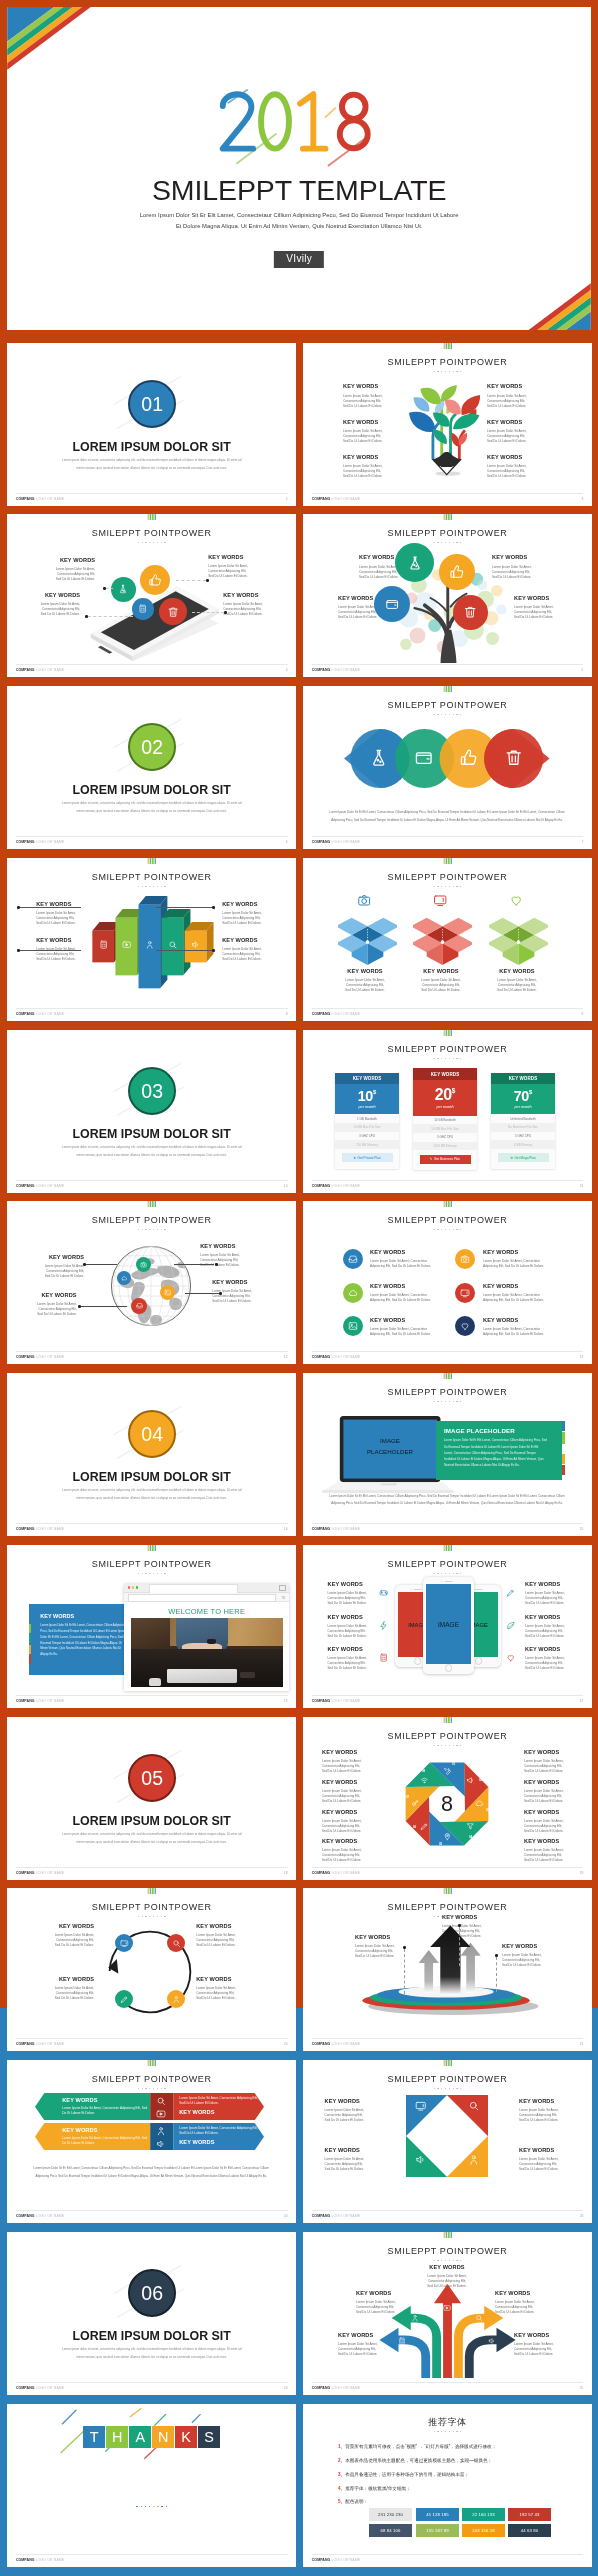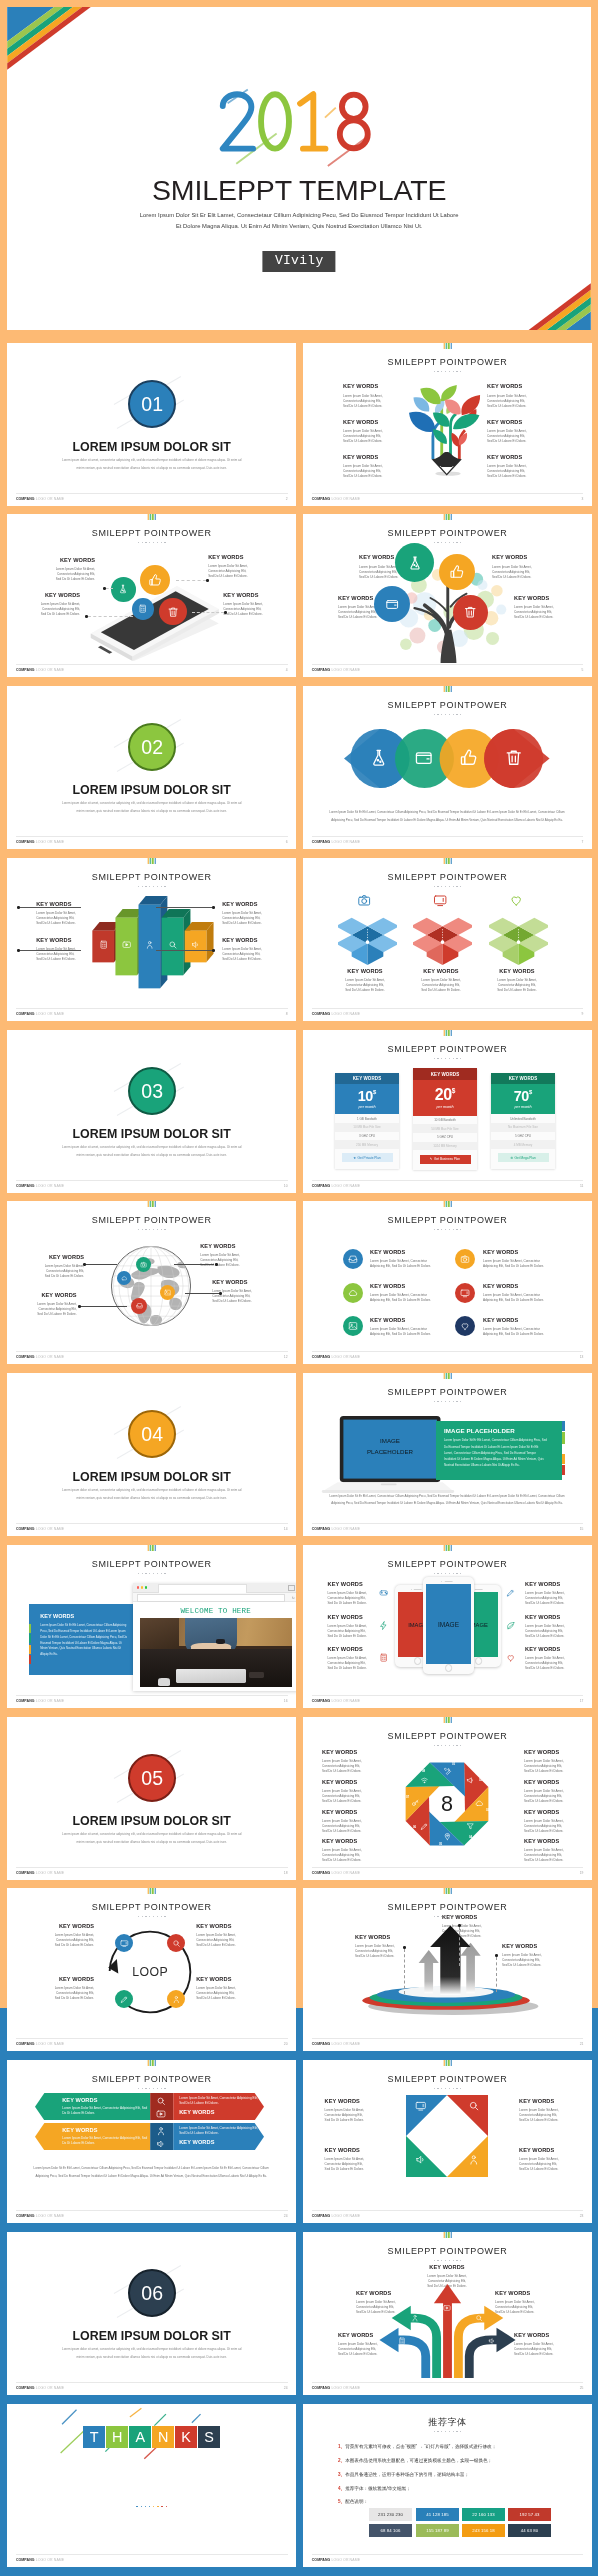--- a/index.html
+++ b/index.html
@@ -1,28 +1,28 @@
 <!DOCTYPE html>
 <html style="font-size:11.5px"><head>
 <meta charset="utf-8">
 <style>
   html,body{margin:0;padding:0;background:#2b80ba;}
   body{width:599px;height:2576px;overflow:hidden;font-family:"Liberation Sans",sans-serif;}
-  .page{position:relative;width:599px;height:2008px;background:#fdba74;}
+  .page{position:relative;width:599px;height:2008px;background:#c2410c;}
   .slide{position:absolute;background:#fff;overflow:hidden;}
   
   #cover{left:7.2px;top:6.5px;width:584px;height:323px;}
   .ctl,.cbr{position:absolute;overflow:hidden;}
   .ctl{left:0;top:0;width:94px;height:72px;}
   .cbr{right:0;bottom:-16px;width:94px;height:72px;}
   .yr{position:absolute;left:0;right:0;top:84px;text-align:center;line-height:0;font-size:0;}
   .yr svg{display:inline-block;}
   .cov-title{position:absolute;left:0;right:0;top:167px;text-align:center;font-size:28.5px;color:#231f20;letter-spacing:-0.1px;font-weight:400;}
   .cov-sub{position:absolute;left:0;right:0;top:203px;text-align:center;font-size:5.8px;color:#3a3a3a;line-height:2.0;letter-spacing:0.04px;}
-  .cov-btn{position:absolute;left:50%;transform:translateX(-50%);top:244px;background:#434343;color:#fff;font-size:13px;padding:2.9px 12.3px 4px;letter-spacing:0.3px;font-family:Liberation Mono, monospace;}
+  .cov-btn{position:absolute;left:50%;transform:translateX(-50%);top:244px;background:#434343;color:#fff;font-size:10px;padding:2.9px 12.3px 4px;letter-spacing:0.3px;}
 
   
   .sl{position:absolute;width:289px;height:163px;background:#fff;overflow:hidden;}
   .topbars{position:absolute;left:50%;transform:translateX(-50%);top:0;height:5.8px;display:flex;gap:1px;}
   .topbars i{display:block;width:1.4px;height:5.8px;}
   .title{position:absolute;left:0;right:0;top:14.4px;text-align:center;font-size:9px;color:#2b2b2b;letter-spacing:0.6px;font-weight:400;white-space:nowrap;}
   .subdots{position:absolute;left:0;right:0;top:28px;text-align:center;font-size:0;line-height:0;}
   .subdots span{display:inline-block;width:1.2px;height:1.2px;border-radius:50%;background:#b4b8bd;margin:0 1.3px;}
   .footer{position:absolute;left:8.7px;right:8.7px;bottom:2.2px;height:10px;border-top:0.7px solid #e8e8e8;}
   .fl{position:absolute;left:0;top:2.9px;font-size:3.5px;letter-spacing:0.1px;white-space:nowrap;}
@@ -866,21 +866,21 @@
         </div>
         <div style="position:absolute;left:21.6px;top:59px;width:107px;height:71px;background:#2b80ba;">
           <div style="color:#fff;font-size:5.5px;font-weight:700;padding:8.7px 0 0 11.5px;">KEY WORDS</div>
           <div style="color:#e4f0f8;font-size:2.8px;line-height:2.1;padding:4.3px 7.2px 0 11.5px;">Lorem Ipsum Dolor Sit Er Elit Lamet, Consectetaur Cillium Adipisicing Pecu, Sed Do Eiusmod Tempor Incididunt Ut Labore Et Lorem Ipsum Dolor Sit Er Elit Lamet, Consectetaur Cillium Adipisicing Pecu, Sed Do Eiusmod Tempor Incididunt Ut Labore Et Dolore Magna Aliqua. Ut Minim Veniam, Quis Nostrud Exercitation Ullamco Laboris Nisi Ut Aliquip Ex Ea.</div>
         </div>
         <div style="position:absolute;left:21.6px;top:69px;width:2.2px;height:8.7px;background:#2b80ba;"></div>
         <div style="position:absolute;left:21.6px;top:79px;width:2.2px;height:8.7px;background:#8cc63f;"></div>
         <div style="position:absolute;left:21.6px;top:89px;width:2.2px;height:8.7px;background:#19a37a;"></div>
         <div style="position:absolute;left:21.6px;top:100px;width:2.2px;height:8.7px;background:#f5a623;"></div>
         <div style="position:absolute;left:21.6px;top:110px;width:2.2px;height:8.7px;background:#cf3b2c;"></div>
-        <div style="position:absolute;left:126px;top:38px;width:165px;height:108px;background:#fff;box-shadow:0 0.7px 3.6px rgba(0,0,0,.22);font-family:Liberation Mono, monospace;">
+        <div style="position:absolute;left:117px;top:38px;width:165px;height:108px;background:#fff;box-shadow:0 0.7px 3.6px rgba(0,0,0,.22);">
           <div style="height:8.7px;background:#efefef;border-bottom:0.7px solid #e0e0e0;position:relative;">
             <span style="position:absolute;left:3.6px;top:3.2px;width:2.5px;height:2.5px;border-radius:50%;background:#ff5f57;"></span>
             <span style="position:absolute;left:7.6px;top:3.2px;width:2.5px;height:2.5px;border-radius:50%;background:#ffbd2e;"></span>
             <span style="position:absolute;left:11.5px;top:3.2px;width:2.5px;height:2.5px;border-radius:50%;background:#28c840;"></span>
             <span style="position:absolute;left:24.5px;top:1.4px;width:87px;height:7.2px;background:#fff;border:0.7px solid #e0e0e0;border-bottom:none;"></span>
             <span style="position:absolute;right:3.6px;top:2.2px;width:4.3px;height:4.3px;border:0.7px solid #b8b8b8;"></span>
           </div>
           <div style="height:8.7px;background:#f7f7f7;border-bottom:0.7px solid #e6e6e6;position:relative;">
             <span style="position:absolute;left:4.3px;top:1.4px;right:13px;height:5.8px;background:#fff;border:0.7px solid #dcdcdc;"></span>
             <span style="position:absolute;right:3.6px;top:2.2px;font-size:4.3px;color:#9a9a9a;">↻</span>
@@ -1128,21 +1128,20 @@
 Consectetur Adipisicing Elit,
 Sed Do Ut Labore Et Dolore.</div>
         <div class="kw" style="left:189px;top:88px;width:45px;">KEY WORDS</div>
         <div class="kb" style="left:189px;top:98px;width:45px;">Lorem Ipsum Dolor Sit Amet,
 Consectetur Adipisicing Elit,
 Sed Do Ut Labore Et Dolore.</div>
         <svg style="position:absolute;left:94px;top:35px;" width="98" height="98" viewBox="0 0 136 136">
           <circle cx="68" cy="68" r="56" fill="none" stroke="#1c1c1c" stroke-width="2.6" stroke-dasharray="300 52" stroke-dashoffset="175"></circle>
           <path d="M10 62 L22 50 L24 70Z" fill="#1c1c1c"></path>
         </svg>
-        <div style="position:absolute;left:94px;top:35px;width:98px;height:98px;display:flex;align-items:center;justify-content:center;font-size:12.3px;color:#2b2b2b;letter-spacing:0.4px;">LOOP</div>
         <div class="ic" style="left:108px;top:46px;width:18px;height:18px;background:#2b80ba;">
           <svg width="8.7" height="8.7" viewBox="0 0 24 24" fill="none" stroke="#fff" stroke-width="1.6" stroke-linecap="round" stroke-linejoin="round">
             <rect x="2.5" y="5" width="19" height="13" rx="2"></rect>
             <path d="M8 21h8M17 9v5"></path>
           </svg>
         </div>
         <div class="ic" style="left:160px;top:46px;width:18px;height:18px;background:#cf3b2c;">
           <svg width="8.7" height="8.7" viewBox="0 0 24 24" fill="none" stroke="#fff" stroke-width="1.6" stroke-linecap="round" stroke-linejoin="round">
             <circle cx="11" cy="11" r="6"></circle>
             <path d="M16 16l4.5 4.5"></path>

